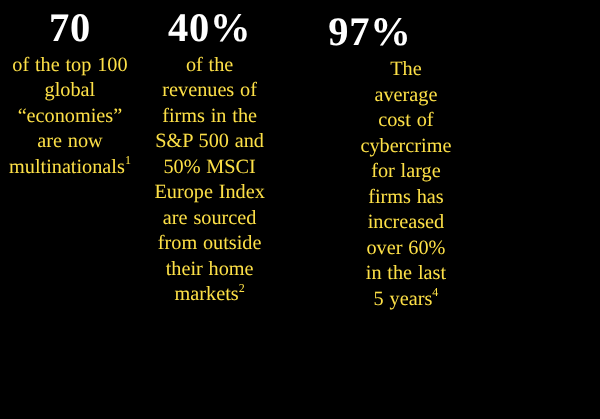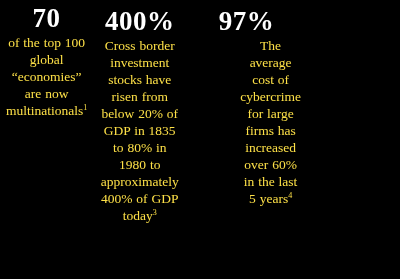--- a/index.html
+++ b/index.html
@@ -68,24 +68,24 @@
 </head>
 <body>
 
 <div class="stats-grid">
 
   <div class="stat-card card-1">
     <div class="stat-headline">70</div>
     <p class="stat-body"><span>of the top 100 global “economies” are now multinationals</span><sup>1</sup></p>
   </div>
 
+  <div class="stat-card card-2">
+    <div class="stat-headline">40%</div>
+    <p class="stat-body"><span>of the revenues of firms in the S&amp;P 500 and 50% MSCI Europe Index are sourced from outside their home markets</span><sup>2</sup></p>
+  </div>
 
-  <div class="stat-card card-3">
-    <div class="stat-headline">400%</div>
-    <p class="stat-body"><span>Cross border investment stocks have risen from below 20% of GDP in 1835 to 80% in 1980 to approximately 400% of GDP today</span><sup>3</sup></p>
-  </div>
 
   <div class="stat-card card-4">
     <div class="stat-headline">97%</div>
     <p class="stat-body"><span>The average cost of cybercrime for large firms has increased over 60% in the last 5 years</span><sup>4</sup></p>
   </div>
 
 </div>
 
 </body></html>

